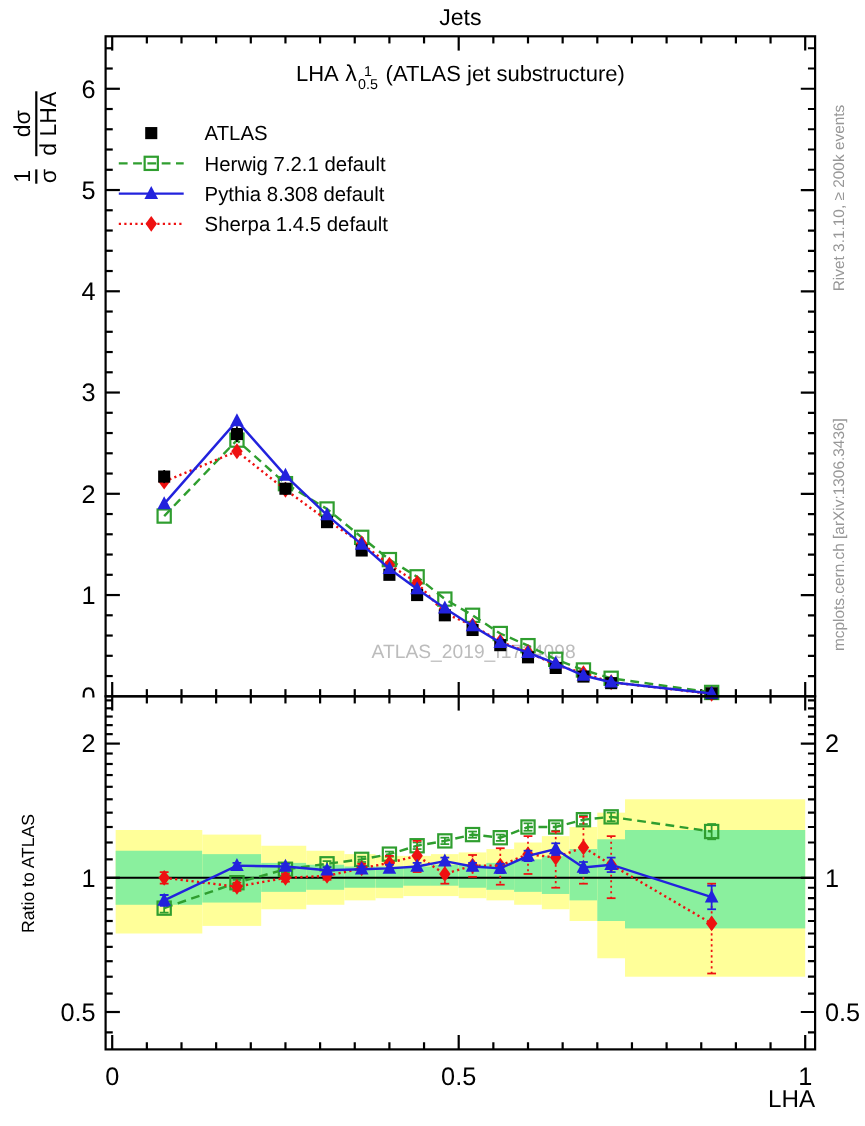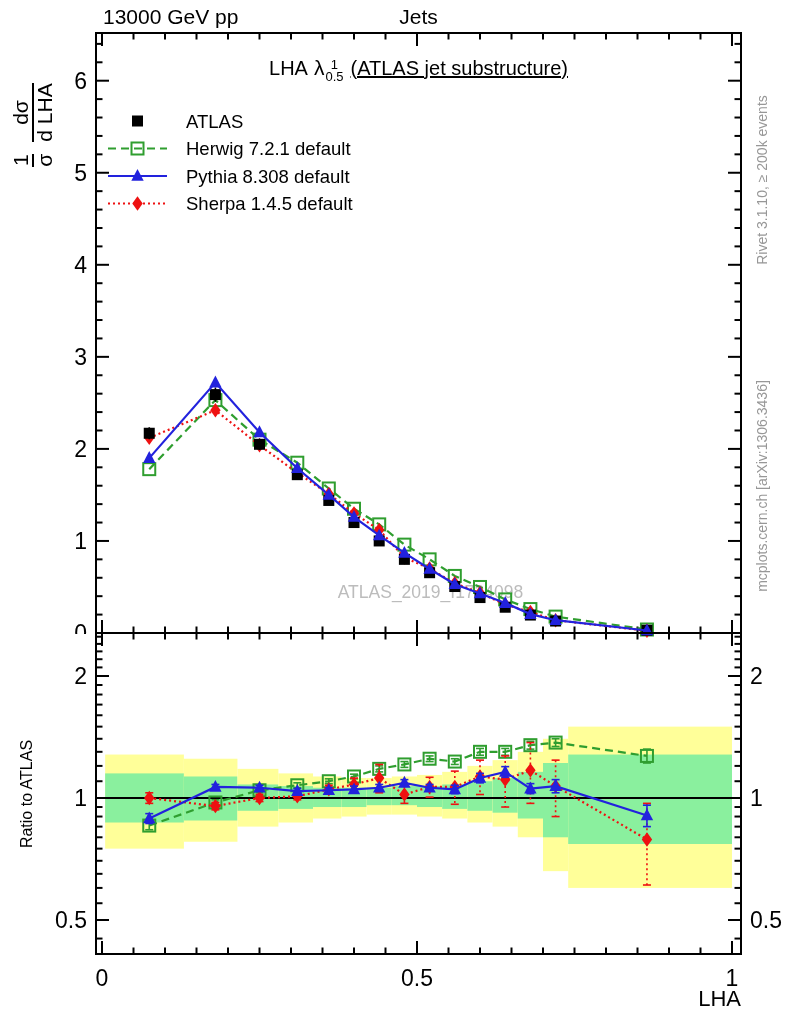--- a/index.html
+++ b/index.html
@@ -8,21 +8,21 @@
   svg{position:absolute;left:0;top:0;}
   svg text{font-family:"Liberation Sans",sans-serif;}
   .hdr{position:absolute;top:5px;font-size:21px;}
   .hdr-left{left:103px;}
   .hdr-right{left:96px;width:645px;text-align:center;}
   .title{position:absolute;top:56px;left:96px;width:645px;display:flex;
          justify-content:center;align-items:center;font-size:20px;}
   .lam{margin-left:6px;font-size:21px;}
   .supsub{display:inline-flex;flex-direction:column;align-items:center;
           font-size:13px;line-height:12px;margin:0 3px 0 1px;transform:translateY(3px);}
-  .suffix{margin-left:4px;text-decoration:underline;}
+  .suffix{margin-left:4px;}
   .ylabel{position:absolute;left:-72px;top:95px;width:210px;height:60px;
           transform:rotate(-90deg);display:flex;justify-content:center;
           align-items:center;gap:12px;font-size:21px;}
   .frac{display:inline-flex;flex-direction:column;align-items:center;line-height:22px;}
   .frac .bar{height:2px;background:#000;width:100%;}
   .ratiolabel{position:absolute;left:-53px;top:785px;width:160px;text-align:center;
           transform:rotate(-90deg);font-size:16px;}
   .vnote{position:absolute;width:300px;text-align:center;color:#979797;
          font-size:14px;white-space:nowrap;transform:rotate(-90deg);}
   .vnote-top{left:612px;top:172px;}
@@ -608,21 +608,20 @@
           <text x="186" y="182.5" font-size="18.5">Pythia 8.308 default</text>
         </g>
         <g>
           <line x1="108" y1="203.5" x2="167" y2="203.5" fill="none" stroke="#ee1111" stroke-width="2.2" stroke-dasharray="2 3"></line>
           <path d="M137.5,196.3 L142.7,203.5 L137.5,210.7 L132.3,203.5 Z" fill="#ee1111"></path>
           <text x="186" y="210" font-size="18.5">Sherpa 1.4.5 default</text>
         </g>
       </g>
     </svg>
 
-  <div class="hdr hdr-left">13000 GeV pp</div>
   <div class="hdr hdr-right">Jets</div>
 
   <div class="title">
     <span>LHA</span>
     <span class="lam">λ</span>
     <span class="supsub">
       <span>1</span>
       <span>0.5</span>
     </span>
     <span class="suffix">(ATLAS jet substructure)</span>

